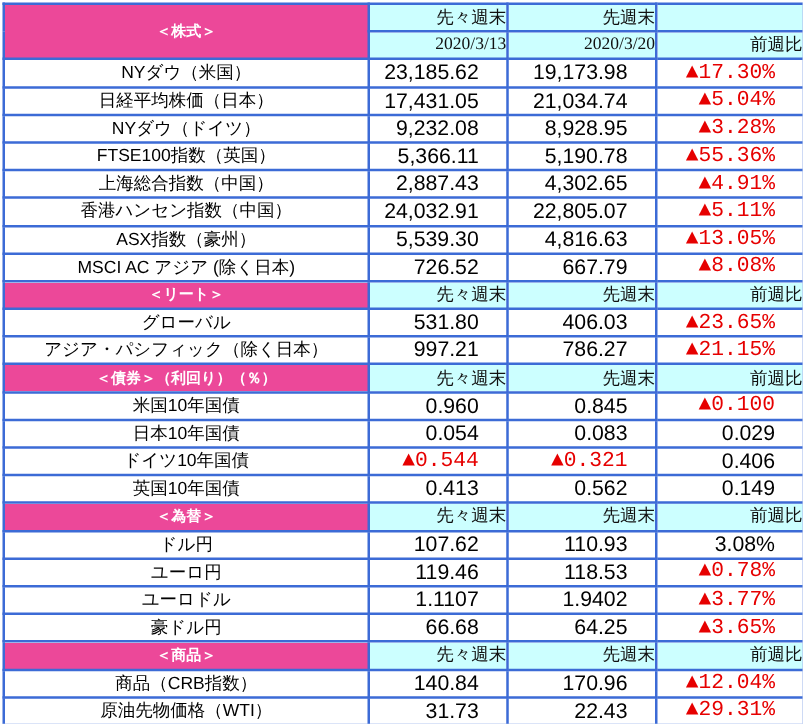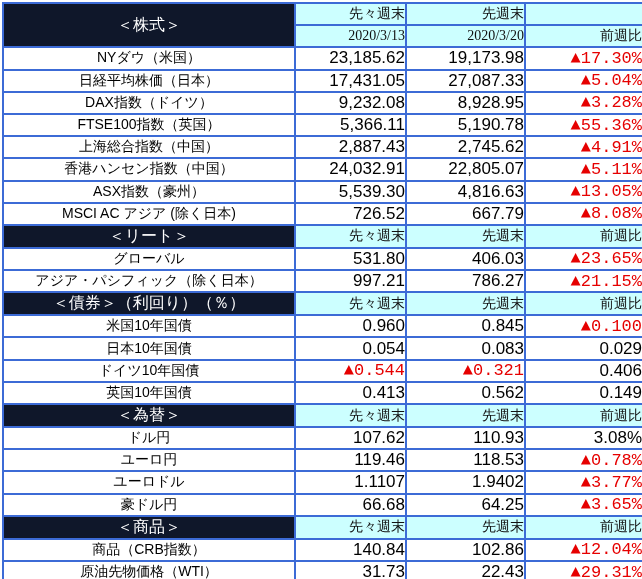--- a/index.html
+++ b/index.html
@@ -24,44 +24,44 @@
     height: 20.2px;
     padding: 0;
     overflow: hidden;
     white-space: nowrap;
     vertical-align: middle;
     color: #000000;
     background: #ffffff;
   }
   
   td.sec {
-    background: #0f172a;
+    background: #ec4899;
     color: #ffffff;
-    font-weight: normal;
-    font-size: 16px;
+    font-weight: bold;
+    font-size: 12px;
     text-align: center;
   }
   
   td.ch {
     background: #ccffff;
     font-size: 14px;
     text-align: right;
     color: #111111;
     font-family: Liberation Serif, serif;
   }
   
   td.lbl {
     font-size: 14px;
     text-align: center;
   }
   
   td.num {
     font-size: 17px;
     text-align: right;
-    padding-right: 0;
+    padding-right: 22px;
     letter-spacing: 0;
   }
   td.num.neg { color: #e60000; font-family: Liberation Mono, monospace; }
 </style>
 </head>
 <body>
 
 <div class="wrap">
   <table>
     <colgroup>
@@ -84,39 +84,39 @@
         </tr>
         <tr>
           <td class="lbl">NYダウ（米国）</td>
           <td class="num">23,185.62</td>
           <td class="num">19,173.98</td>
           <td class="num neg">▲17.30%</td>
         </tr>
         <tr>
           <td class="lbl">日経平均株価（日本）</td>
           <td class="num">17,431.05</td>
-          <td class="num">27,087.33</td>
+          <td class="num">21,034.74</td>
           <td class="num neg">▲5.04%</td>
         </tr>
         <tr>
-          <td class="lbl">DAX指数（ドイツ）</td>
+          <td class="lbl">NYダウ（ドイツ）</td>
           <td class="num">9,232.08</td>
           <td class="num">8,928.95</td>
           <td class="num neg">▲3.28%</td>
         </tr>
         <tr>
           <td class="lbl">FTSE100指数（英国）</td>
           <td class="num">5,366.11</td>
           <td class="num">5,190.78</td>
           <td class="num neg">▲55.36%</td>
         </tr>
         <tr>
           <td class="lbl">上海総合指数（中国）</td>
           <td class="num">2,887.43</td>
-          <td class="num">2,745.62</td>
+          <td class="num">4,302.65</td>
           <td class="num neg">▲4.91%</td>
         </tr>
         <tr>
           <td class="lbl">香港ハンセン指数（中国）</td>
           <td class="num">24,032.91</td>
           <td class="num">22,805.07</td>
           <td class="num neg">▲5.11%</td>
         </tr>
         <tr>
           <td class="lbl">ASX指数（豪州）</td>
@@ -210,21 +210,21 @@
         </tr>
         <tr>
           <td class="sec">＜商品＞</td>
           <td class="ch">先々週末</td>
           <td class="ch">先週末</td>
           <td class="ch">前週比</td>
         </tr>
         <tr>
           <td class="lbl">商品（CRB指数）</td>
           <td class="num">140.84</td>
-          <td class="num">102.86</td>
+          <td class="num">170.96</td>
           <td class="num neg">▲12.04%</td>
         </tr>
         <tr>
           <td class="lbl">原油先物価格（WTI）</td>
           <td class="num">31.73</td>
           <td class="num">22.43</td>
           <td class="num neg">▲29.31%</td>
         </tr>
       </tbody>
   </table>

